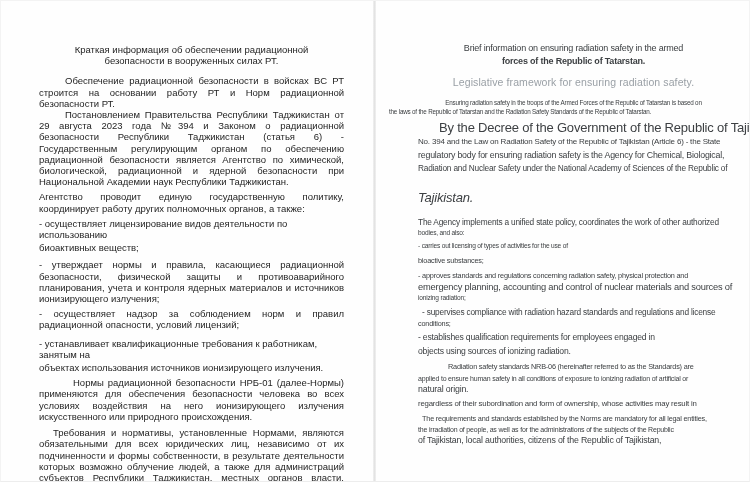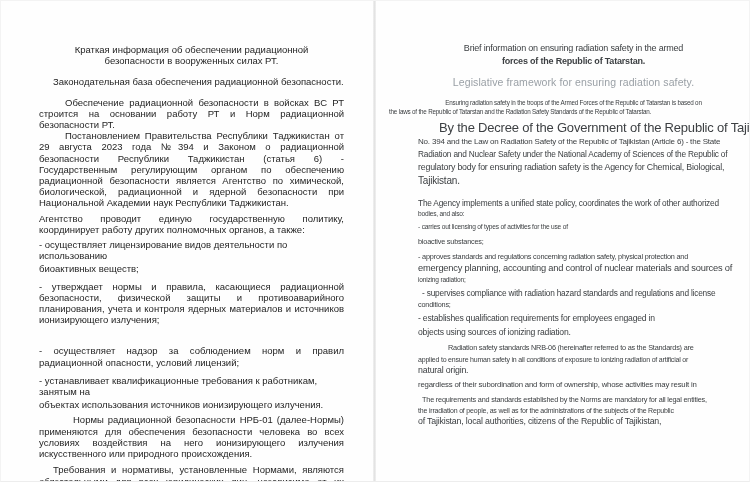--- a/index.html
+++ b/index.html
@@ -56,45 +56,44 @@
   .tline.center { text-align: center; }
   .tline.muted { color: #9aa0a6; letter-spacing: 0.1px; }
 </style>
 </head>
 <body>
 
 <div class="doc">
   <div class="page page-left">
       <p class="par center" style="margin-top: 0px;">Краткая информация об обеспечении  радиационной
 безопасности в вооруженных силах РТ.</p>
-      <p class="par left" style="margin-top: 10px; text-indent: 14px;">Законодательная база обеспечения радиационной безопасности.</p>
       <p class="par justify" style="margin-top: 9px; text-indent: 26px;">Обеспечение радиационной безопасности в войсках ВС РТ строится на основании работу РТ и Норм радиационной безопасности РТ.</p>
       <p class="par justify" style="margin-top: 0px; text-indent: 26px;">Постановлением Правительства Республики Таджикистан от 29 августа 2023 года №394 и Законом о радиационной безопасности Республики Таджикистан (статья 6) - Государственным регулирующим органом по обеспечению радиационной безопасности является Агентство по химической, биологической, радиационной и ядерной безопасности при Национальной Академии наук Республики Таджикистан.</p>
       <p class="par justify" style="margin-top: 4px;">Агентство проводит единую государственную политику, координирует работу других полномочных органов, а также:</p>
       <p class="par left" style="margin-top: 4px;">- осуществляет лицензирование видов деятельности по использованию</p>
       <p class="par left" style="margin-top: 2px;">биоактивных веществ;</p>
       <p class="par justify" style="margin-top: 6px;">- утверждает нормы и правила, касающиеся радиационной безопасности, физической защиты и противоаварийного планирования, учета и контроля ядерных материалов и источников ионизирующего излучения;</p>
-      <p class="par justify" style="margin-top: 20px;">- осуществляет надзор за соблюдением норм и правил радиационной опасности, условий лицензий;</p>
+      <p class="par justify" style="margin-top: 4px;">- осуществляет надзор за соблюдением норм и правил радиационной опасности, условий лицензий;</p>
       <p class="par left" style="margin-top: 7px;">- устанавливает квалификационные требования к работникам, занятым на</p>
       <p class="par left" style="margin-top: 2px;">объектах использования источников ионизирующего излучения.</p>
       <p class="par justify" style="margin-top: 4px; text-indent: 34px;">Нормы радиационной безопасности НРБ-01 (далее-Нормы) применяются для обеспечения безопасности человека во всех условиях воздействия на него ионизирующего излучения искусственного или природного происхождения.</p>
       <p class="par justify" style="margin-top: 5px; text-indent: 14px;">Требования и нормативы, установленные Нормами, являются обязательными для всех юридических лиц, независимо от их подчиненности и формы собственности, в результате деятельности которых возможно облучение людей, а также для администраций субъектов Республики Таджикистан, местных органов власти, граждан Республики Таджикистан,</p>
     </div>
   <div class="divider"></div>
   <div class="page page-right">
       <div class="tline center" style="font-size: 9px; margin-top: 0px;">Brief information on ensuring radiation safety in the armed</div>
       <div class="tline center" style="font-size: 9px; margin-top: 1px; font-weight: 600;">forces of the Republic of Tatarstan.</div>
       <div class="tline center muted" style="font-size: 10.5px; margin-top: 8px;">Legislative framework for ensuring radiation safety.</div>
       <div class="tline center" style="font-size: 6.3px; margin-top: 9px;">Ensuring radiation safety in the troops of the Armed Forces of the Republic of Tatarstan is based on</div>
       <div class="tline" style="font-size: 6.3px; margin-top: 1px; margin-left: -29px;">the laws of the Republic of Tatarstan and the Radiation Safety Standards of the Republic of Tatarstan.</div>
       <div class="tline" style="font-size: 13px; margin-top: 3px; margin-left: 21px;">By the Decree of the Government of the Republic of Tajikistan dated August 29, 2023</div>
       <div class="tline" style="font-size: 8px; margin-top: 1px;">No. 394 and the Law on Radiation Safety of the Republic of Tajikistan (Article 6) - the State</div>
+      <div class="tline" style="font-size: 8.8px; margin-top: 2px;">regulatory body for ensuring radiation safety is the Agency for Chemical, Biological,</div>
       <div class="tline" style="font-size: 8.3px; margin-top: 1px;">Radiation and Nuclear Safety under the National Academy of Sciences of the Republic of</div>
-      <div class="tline" style="font-size: 8.8px; margin-top: 2px;">regulatory body for ensuring radiation safety is the Agency for Chemical, Biological,</div>
-      <div class="tline" style="font-size: 10px; margin-top: 1px;">Tajikistan.</div>
+      <div class="tline" style="font-size: 13px; margin-top: 16px; font-style: italic;">Tajikistan.</div>
       <div class="tline" style="font-size: 8.3px; margin-top: 10px;">The Agency implements a unified state policy, coordinates the work of other authorized</div>
       <div class="tline" style="font-size: 6.6px; margin-top: 1px;">bodies, and also:</div>
       <div class="tline" style="font-size: 6.6px; margin-top: 5px;">- carries out licensing of types of activities for the use of</div>
       <div class="tline" style="font-size: 7.3px; margin-top: 5px;">bioactive substances;</div>
       <div class="tline" style="font-size: 7.3px; margin-top: 5px;">- approves standards and regulations concerning radiation safety, physical protection and</div>
       <div class="tline" style="font-size: 9.3px; margin-top: 1px;">emergency planning, accounting and control of nuclear materials and sources of</div>
       <div class="tline" style="font-size: 6.6px; margin-top: 1px;">ionizing radiation;</div>
       <div class="tline" style="font-size: 8.3px; margin-top: 4px; margin-left: 4px;">-  supervises compliance with radiation hazard standards and regulations and license</div>
       <div class="tline" style="font-size: 7.3px; margin-top: 1px;">conditions;</div>
       <div class="tline" style="font-size: 8.6px; margin-top: 3px;">- establishes qualification requirements for employees engaged in</div>

